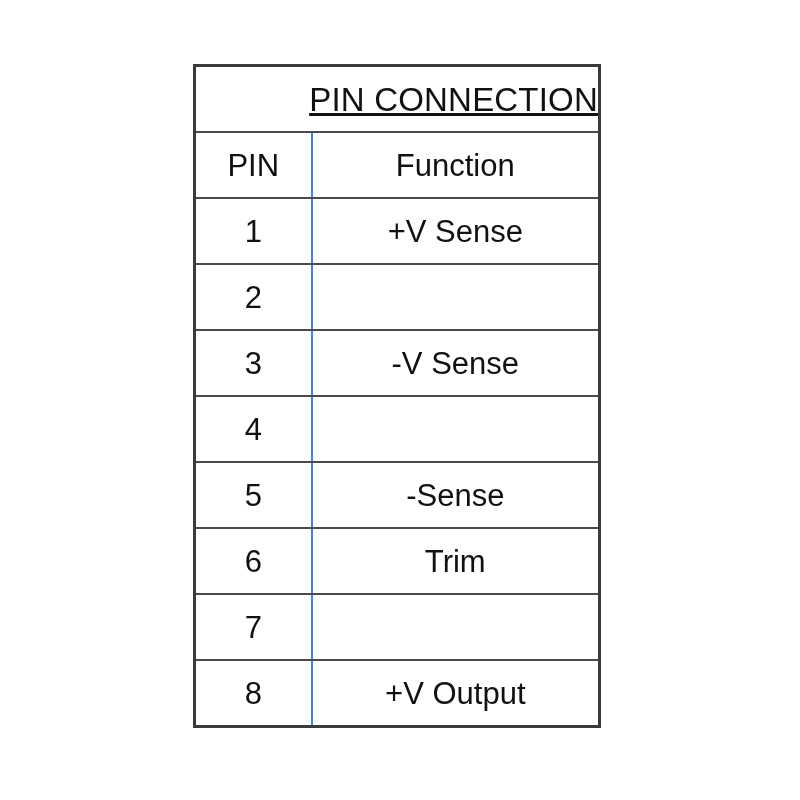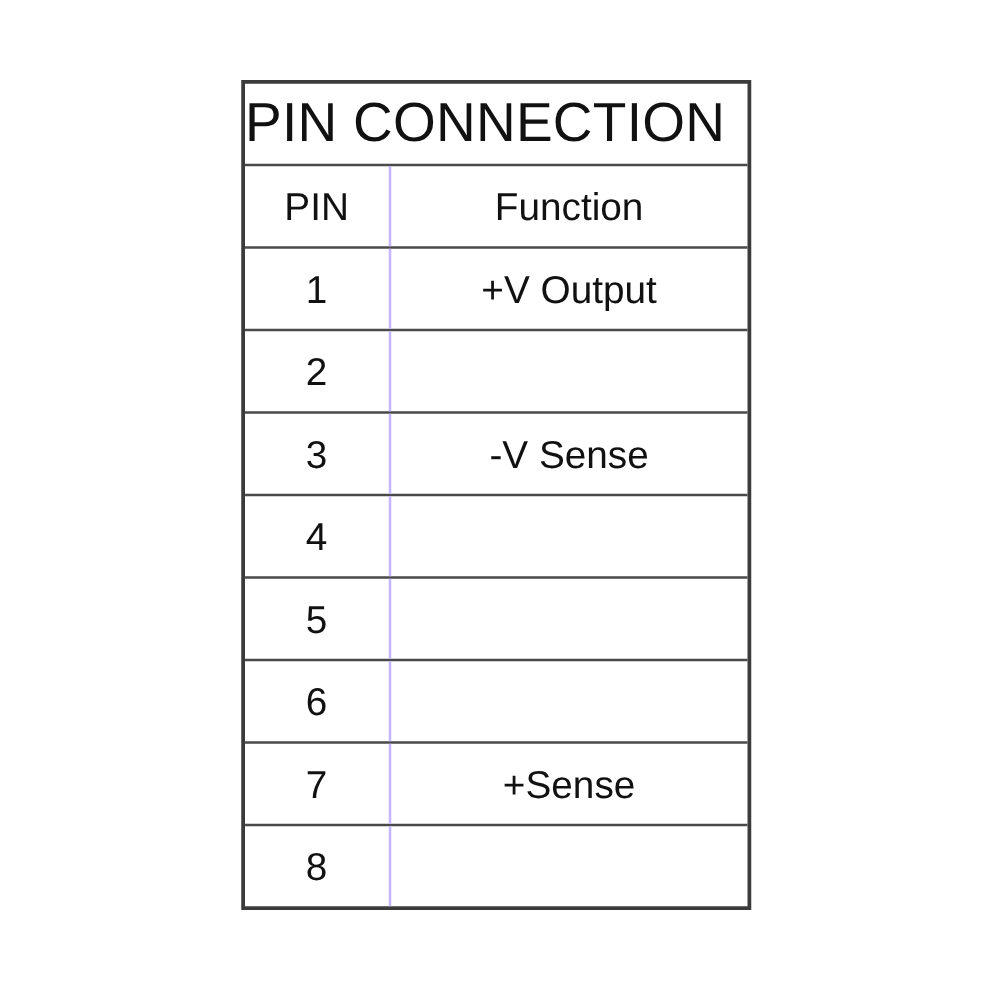--- a/index.html
+++ b/index.html
@@ -41,31 +41,32 @@
     border-bottom: none;
   }
 
   .title-row {
     justify-content: center;
     align-items: center;
   }
 
   .title-cell {
     width: 100%;
-    text-align: left;
-    font-size: 44px;
+    text-align: right;
+    font-size: 33px;
     letter-spacing: 0.2px;
     line-height: 1;
     white-space: nowrap;
+    text-decoration: underline;
   }
 
   .cell-pin {
     width: 29%;
     box-sizing: border-box;
-    border-right: 2px solid #c4b5fd;
+    border-right: 2px solid #3b82f6;
     display: flex;
     align-items: center;
     justify-content: center;
     font-size: 31px;
     line-height: 1;
   }
 
   .cell-function {
     width: 71%;
     box-sizing: border-box;
@@ -91,46 +92,48 @@
     <div class="title-cell">PIN CONNECTION</div>
   </div>
 
   <div class="table-row header-row">
     <div class="cell-pin">PIN</div>
     <div class="cell-function">Function</div>
   </div>
 
   <div class="table-row">
     <div class="cell-pin">1</div>
-    <div class="cell-function">+V Output</div>
+    <div class="cell-function">+V Sense</div>
   </div>
 
   <div class="table-row">
     <div class="cell-pin">2</div>
   </div>
 
   <div class="table-row">
     <div class="cell-pin">3</div>
     <div class="cell-function">-V Sense</div>
   </div>
 
   <div class="table-row">
     <div class="cell-pin">4</div>
   </div>
 
   <div class="table-row">
     <div class="cell-pin">5</div>
+    <div class="cell-function">-Sense</div>
   </div>
 
   <div class="table-row">
     <div class="cell-pin">6</div>
+    <div class="cell-function">Trim</div>
   </div>
 
   <div class="table-row">
     <div class="cell-pin">7</div>
-    <div class="cell-function">+Sense</div>
   </div>
 
   <div class="table-row">
     <div class="cell-pin">8</div>
+    <div class="cell-function">+V Output</div>
   </div>
 
 </div>
 
 </body></html>

